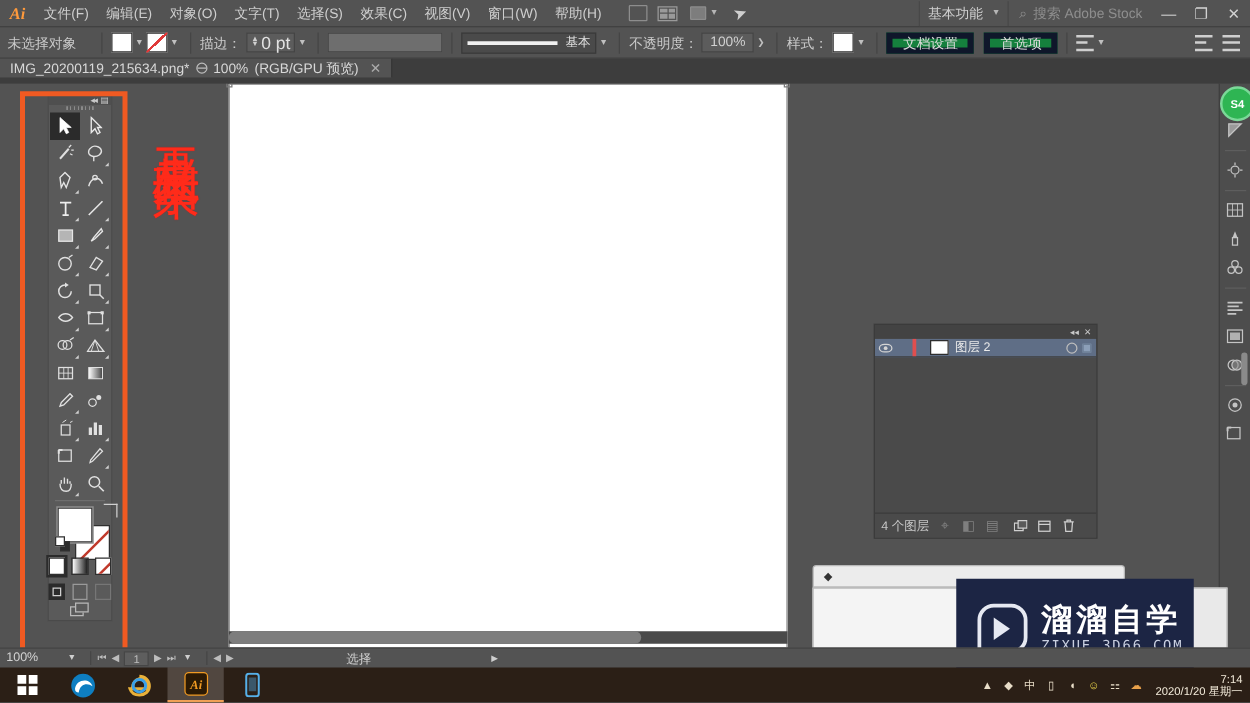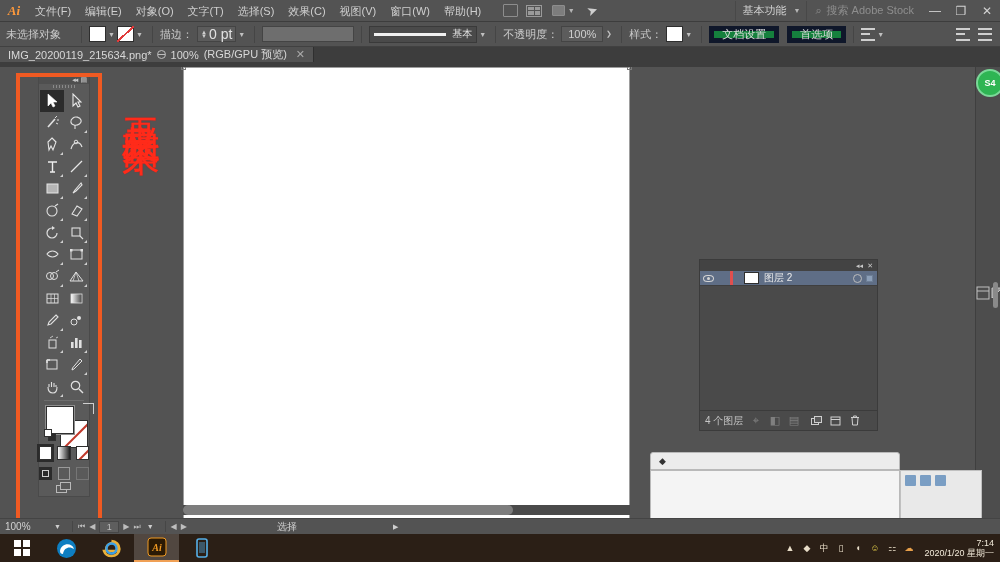--- a/index.html
+++ b/index.html
@@ -308,21 +308,21 @@
     display: flex; align-items: center; padding: 0 5px; gap: 6px;
   }
   .lp-count { font-size: 10px; color: #c7c7c7; white-space: nowrap; }
   .lp-ico { width: 13px; height: 13px; display: flex; align-items: center; justify-content: center; color: #cfcfcf; }
   .lp-ico.dim { opacity: .4; }
 
   
   .rdock {
     position: absolute; right: 0; top: 67px; width: 25px; height: 451px;
     background: #4d4d4d; border-left: 1px solid #3f3f3f;
-    display: flex; flex-direction: row; align-items: center; padding-top: 3px;
+    display: flex; flex-direction: column; align-items: center; padding-top: 3px;
   }
   .rd-ico {
     width: 21px; height: 21px; margin-bottom: 2px;
     display: flex; align-items: center; justify-content: center;
     color: #c8c8c8;
   }
   .rd-sep { width: 17px; height: 1px; background: #5e5e5e; margin: 4px 0; }
   .rd-green {
     position: absolute; right: -4px; top: 2px; width: 28px; height: 28px;
     border-radius: 50%; background: #2eb553; border: 2px solid #7bd898;
@@ -921,20 +921,30 @@
   <div class="popup-strip">
     <span>◆</span>
   </div>
   <div class="popup-body"></div>
   <div class="tray-bar">
     <span class="ti"></span>
     <span class="ti"></span>
     <span class="ti"></span>
   </div>
 
+  <div class="watermark">
+    <div class="wm-logo">
+      <span class="outer"></span>
+        <span class="play"></span>
+    </div>
+    <div class="wm-text">
+      <div class="wm-main">溜溜自学</div>
+      <div class="wm-sub">ZIXUE.3D66.COM</div>
+    </div>
+  </div>
 
   <div class="statusbar">
     <span class="sb-zoom">100%</span>
     <span class="sb-caret">▼</span>
     <span class="sb-sep"></span>
     <span class="sb-nav">
       <span>⏮</span>
       <span>◀</span>
       <span class="sb-page">1</span>
       <span>▶</span>

